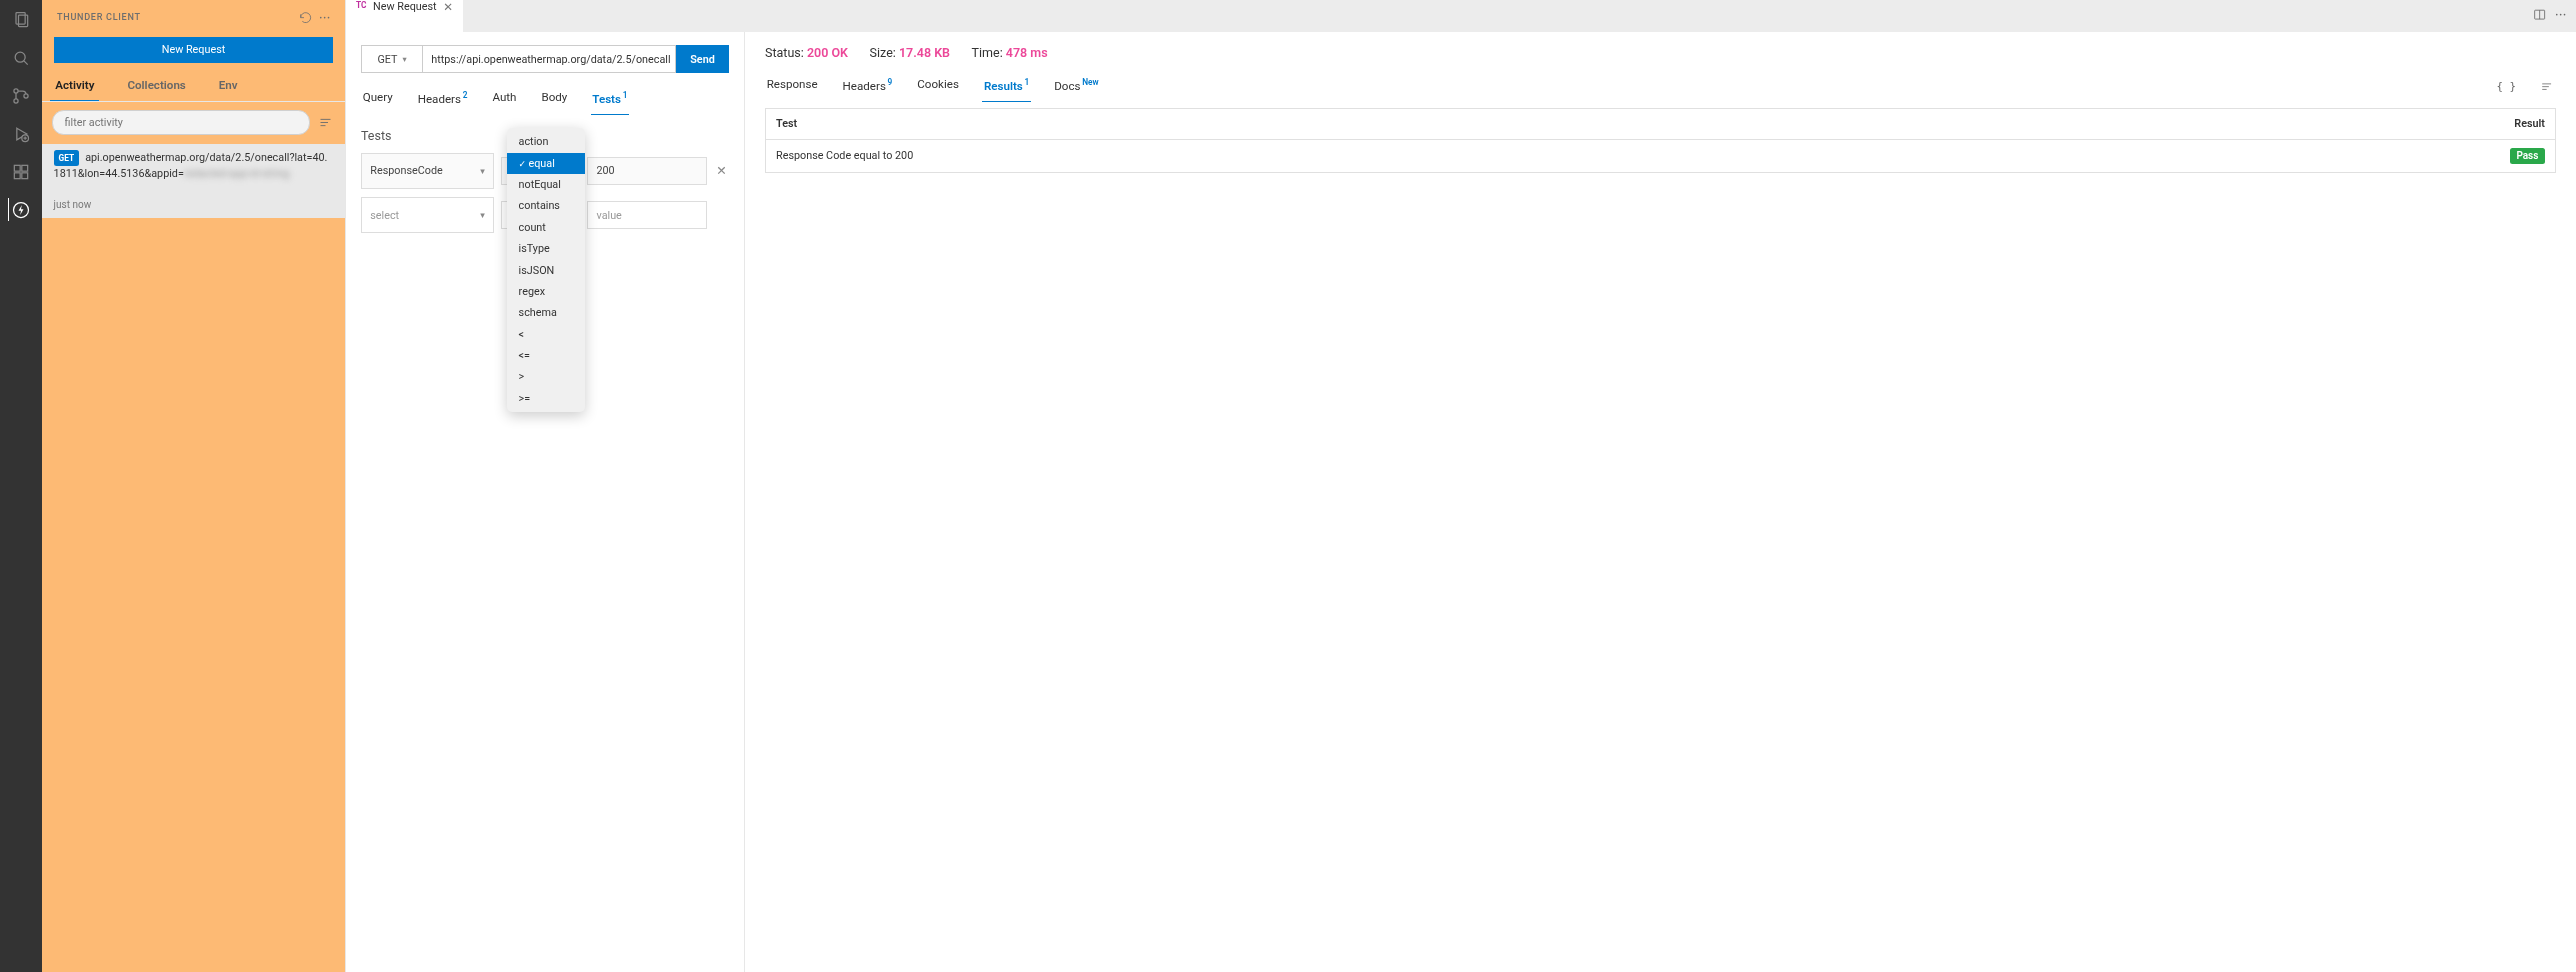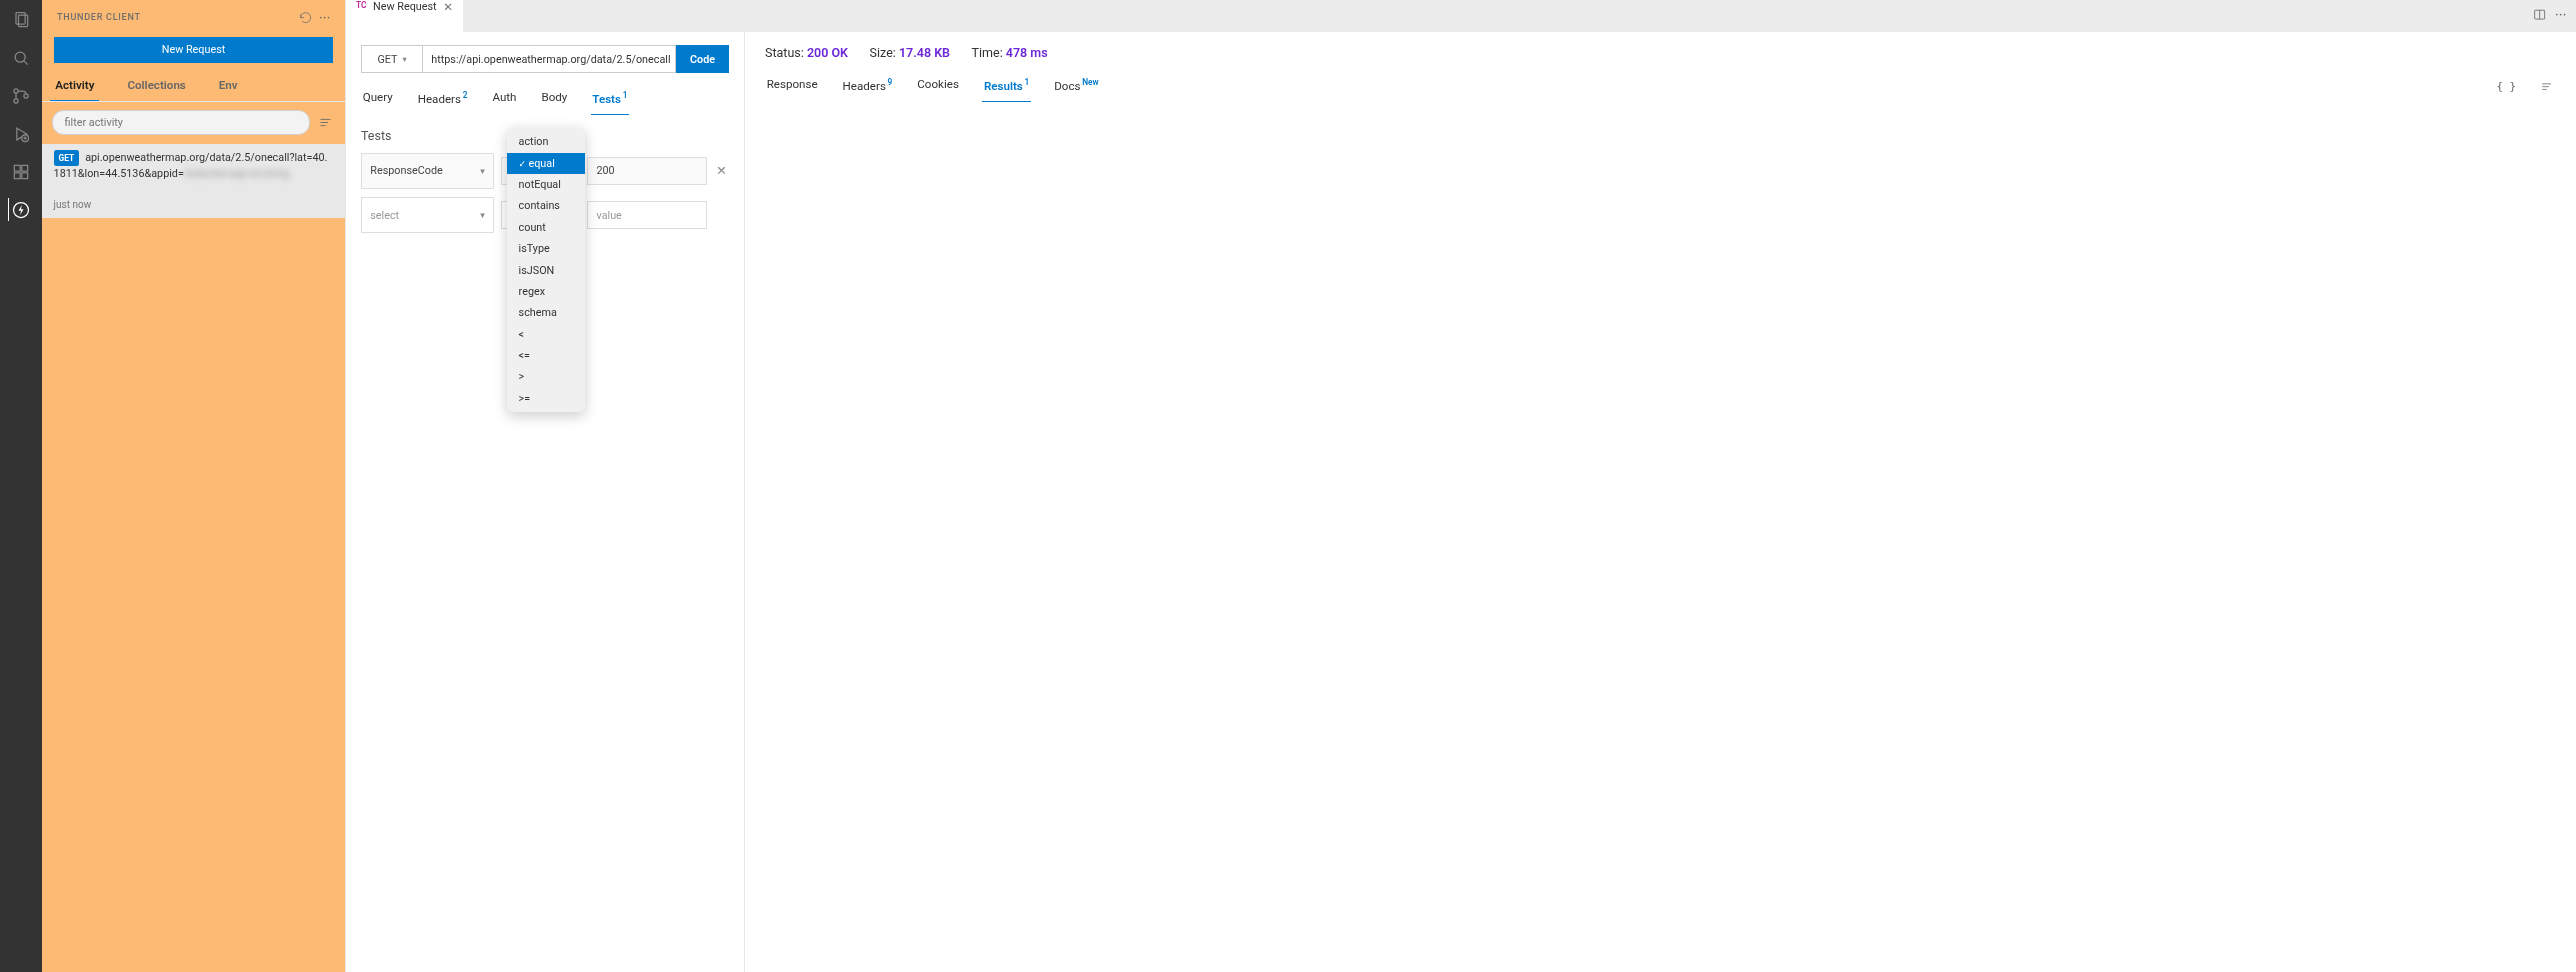--- a/index.html
+++ b/index.html
@@ -65,21 +65,21 @@
     .tval.placeholder { color: #999; background: #fff; align-items: center; }
     .row-x { width: 15px; color: #888; cursor: pointer; text-align: center; font-size: 12.5px; }
 
     .dropdown { position: absolute; top: -25px; left: 146px; width: 78px; background: #f0f0f0; border-radius: 5px; box-shadow: 0 3.3px 13.3px rgba(0,0,0,0.2); padding: 3.3px 0; z-index: 10; }
     .dropdown .opt { padding: 4.2px 11.6px; font-size: 10.8px; color: #333; cursor: pointer; }
     .dropdown .opt.selected { background: #007acc; color: #fff; }
     .dropdown .opt.selected::before { content: "✓ "; font-size: 9.1px; }
 
     .status-row { display: flex; gap: 21.6px; font-size: 12.5px; margin-bottom: 11.6px; align-items: baseline; }
     .status-row .lbl { color: #333; }
-    .status-row .green { color: #6d28d9; font-weight: 600; }
+    .status-row .green { color: #ec4899; font-weight: 600; }
 
     .results-title { font-size: 12.5px; color: #555; margin: 6.6px 0 10px 0; }
     .results-table { width: 100%; border: 0.8px solid #e0e0e0; border-collapse: collapse; }
     .results-table th, .results-table td { padding: 8.3px 10px; text-align: left; font-size: 10.8px; border-bottom: 0.8px solid #e0e0e0; }
     .results-table th { font-weight: 600; color: #333; }
     .results-table th.r, .results-table td.r { text-align: right; width: 66px; }
     .pass-badge { display: inline-block; background: #2aa84a; color: #fff; font-size: 10px; font-weight: 600; border-radius: 2.5px; padding: 2.5px 6.6px; }
     .braces-icon { font-family: monospace; font-size: 10.8px; color: #666; cursor: pointer; }
   </style>
 </head>
@@ -196,21 +196,21 @@
 
   <div class="content">
 
     <div class="left-pane">
       <div class="req-row">
         <div class="method-select">
           <span>GET</span>
           <span style="font-size:8.3px;color:#888;">▾</span>
         </div>
         <div class="url-input">https://api.openweathermap.org/data/2.5/onecall</div>
-        <div class="send-btn">Code</div>
+        <div class="send-btn">Send</div>
       </div>
       <div class="subtabs">
         <div class="subtab"><span>Query</span></div>
         <div class="subtab"><span>Headers</span><span class="sup">2</span></div>
         <div class="subtab"><span>Auth</span></div>
         <div class="subtab"><span>Body</span></div>
         <div class="subtab active"><span>Tests</span><span class="sup">1</span></div>
       </div>
       <div class="section-title">Tests</div>
       <div class="tests-grid">
@@ -269,16 +269,30 @@
         <div class="subtab"><span>Docs</span><span class="sup-new">New</span></div>
         <span class="braces-icon" style="margin-left:auto;align-self:center;">{ }</span>
         <span class="sort-icon" style="align-self:center;">
           <svg width="13.3" height="13.3" viewBox="0 0 24 24" fill="none" stroke="currentColor" stroke-width="1.5">
               <line x1="4" y1="7" x2="20" y2="7"></line>
               <line x1="4" y1="12" x2="16" y2="12"></line>
               <line x1="4" y1="17" x2="12" y2="17"></line>
             </svg>
         </span>
       </div>
+      <table class="results-table">
+        <thead>
+          <tr>
+            <th>Test</th>
+            <th class="r">Result</th>
+          </tr>
+        </thead>
+        <tbody>
+          <tr>
+            <td>Response Code equal to 200</td>
+            <td class="r"><span class="pass-badge">Pass</span></td>
+          </tr>
+        </tbody>
+      </table>
     </div>
   </div>
 </div>
 
 
 </body></html>

